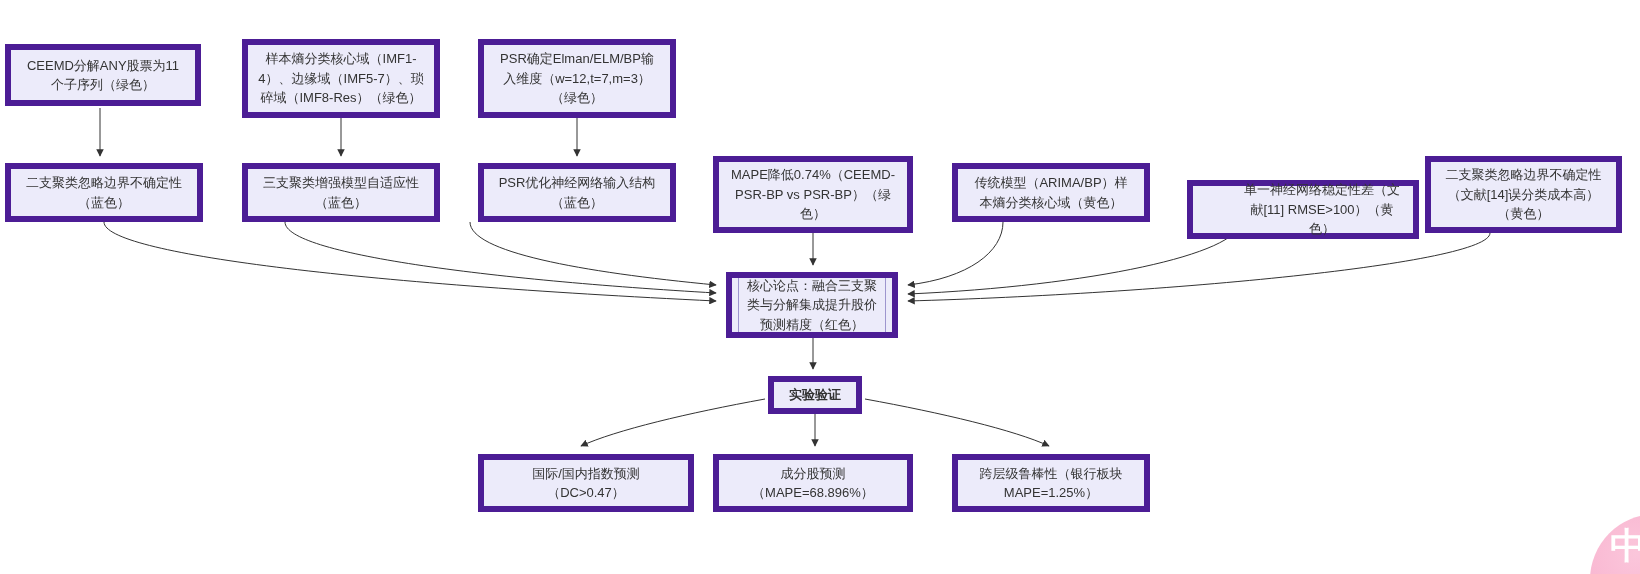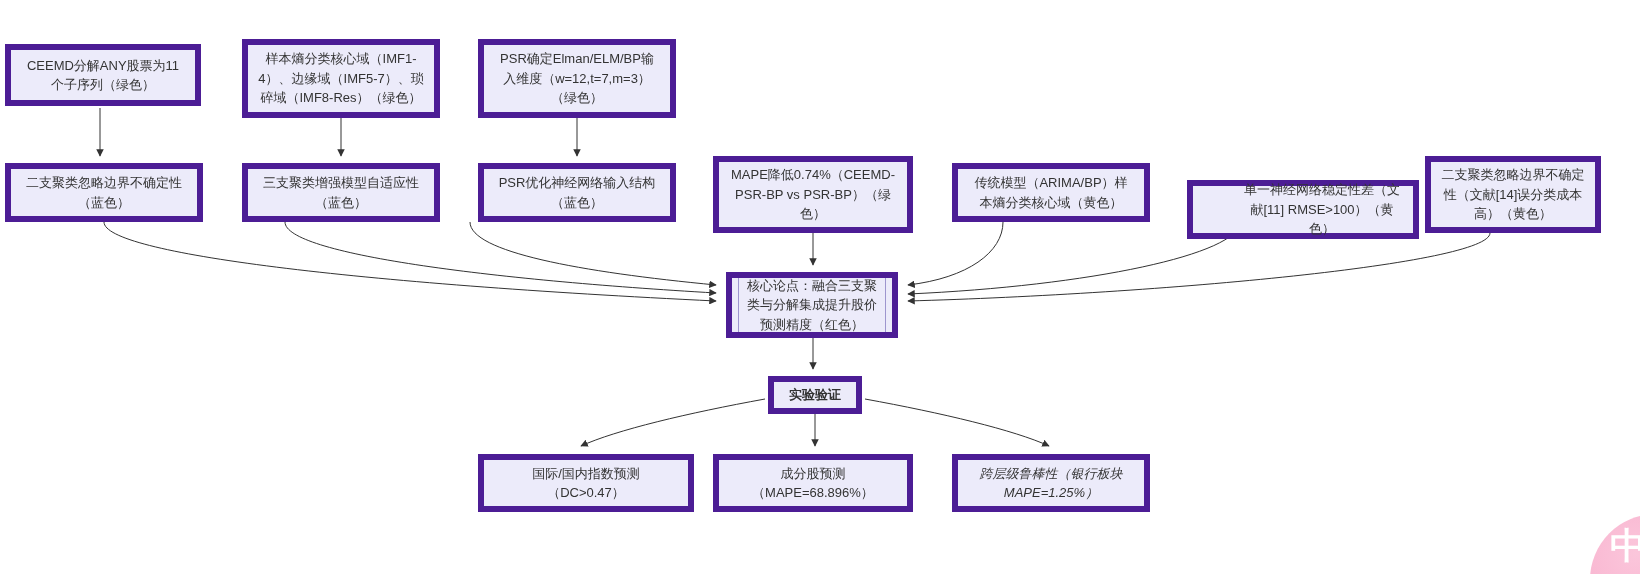--- a/index.html
+++ b/index.html
@@ -98,27 +98,27 @@
   <div class="node" style="left:5px; top:44px; width:196px; height:62px;">CEEMD分解ANY股票为11个子序列（绿色）</div>
   <div class="node" style="left:242px; top:39px; width:198px; height:79px;">样本熵分类核心域（IMF1-4）、边缘域（IMF5-7）、琐碎域（IMF8-Res）（绿色）</div>
   <div class="node" style="left:478px; top:39px; width:198px; height:79px;">PSR确定Elman/ELM/BP输入维度（w=12,t=7,m=3）（绿色）</div>
 
   <div class="node" style="left:5px; top:163px; width:198px; height:59px;">二支聚类忽略边界不确定性（蓝色）</div>
   <div class="node" style="left:242px; top:163px; width:198px; height:59px;">三支聚类增强模型自适应性（蓝色）</div>
   <div class="node" style="left:478px; top:163px; width:198px; height:59px;">PSR优化神经网络输入结构（蓝色）</div>
   <div class="node" style="left:713px; top:156px; width:200px; height:77px;">MAPE降低0.74%（CEEMD-PSR-BP vs PSR-BP）（绿色）</div>
   <div class="node" style="left:952px; top:163px; width:198px; height:59px;">传统模型（ARIMA/BP）样本熵分类核心域（黄色）</div>
   <div class="node" style="left:1187px; top:180px; width:232px; height:59px;padding-left:48px;">单一神经网络稳定性差（文献[11] RMSE&gt;100）（黄色）</div>
-  <div class="node" style="left:1425px; top:156px; width:176px; height:77px;">二支聚类忽略边界不确定性（文献[14]误分类成本高）（黄色）</div>
+  <div class="node" style="left:1425px; top:156px; width:197px; height:77px;">二支聚类忽略边界不确定性（文献[14]误分类成本高）（黄色）</div>
 
   <div class="node subroutine" style="left:726px; top:272px; width:172px; height:66px; padding:6px 14px;">核心论点：融合三支聚类与分解集成提升股价预测精度（红色）</div>
 
   <div class="node" style="left:768px; top:376px; width:94px; height:38px;font-weight:bold;">实验验证</div>
 
   <div class="node" style="left:478px; top:454px; width:216px; height:58px;">国际/国内指数预测（DC&gt;0.47）</div>
   <div class="node" style="left:713px; top:454px; width:200px; height:58px;">成分股预测（MAPE=68.896%）</div>
-  <div class="node" style="left:952px; top:454px; width:198px; height:58px;font-style:italic;">跨层级鲁棒性（银行板块MAPE=1.25%）</div>
+  <div class="node" style="left:952px; top:454px; width:198px; height:58px;">跨层级鲁棒性（银行板块MAPE=1.25%）</div>
 
   <button class="translate-btn">
     <span class="glyphs">中A</span>
   </button>
 
 </div>
 
 </body></html>

